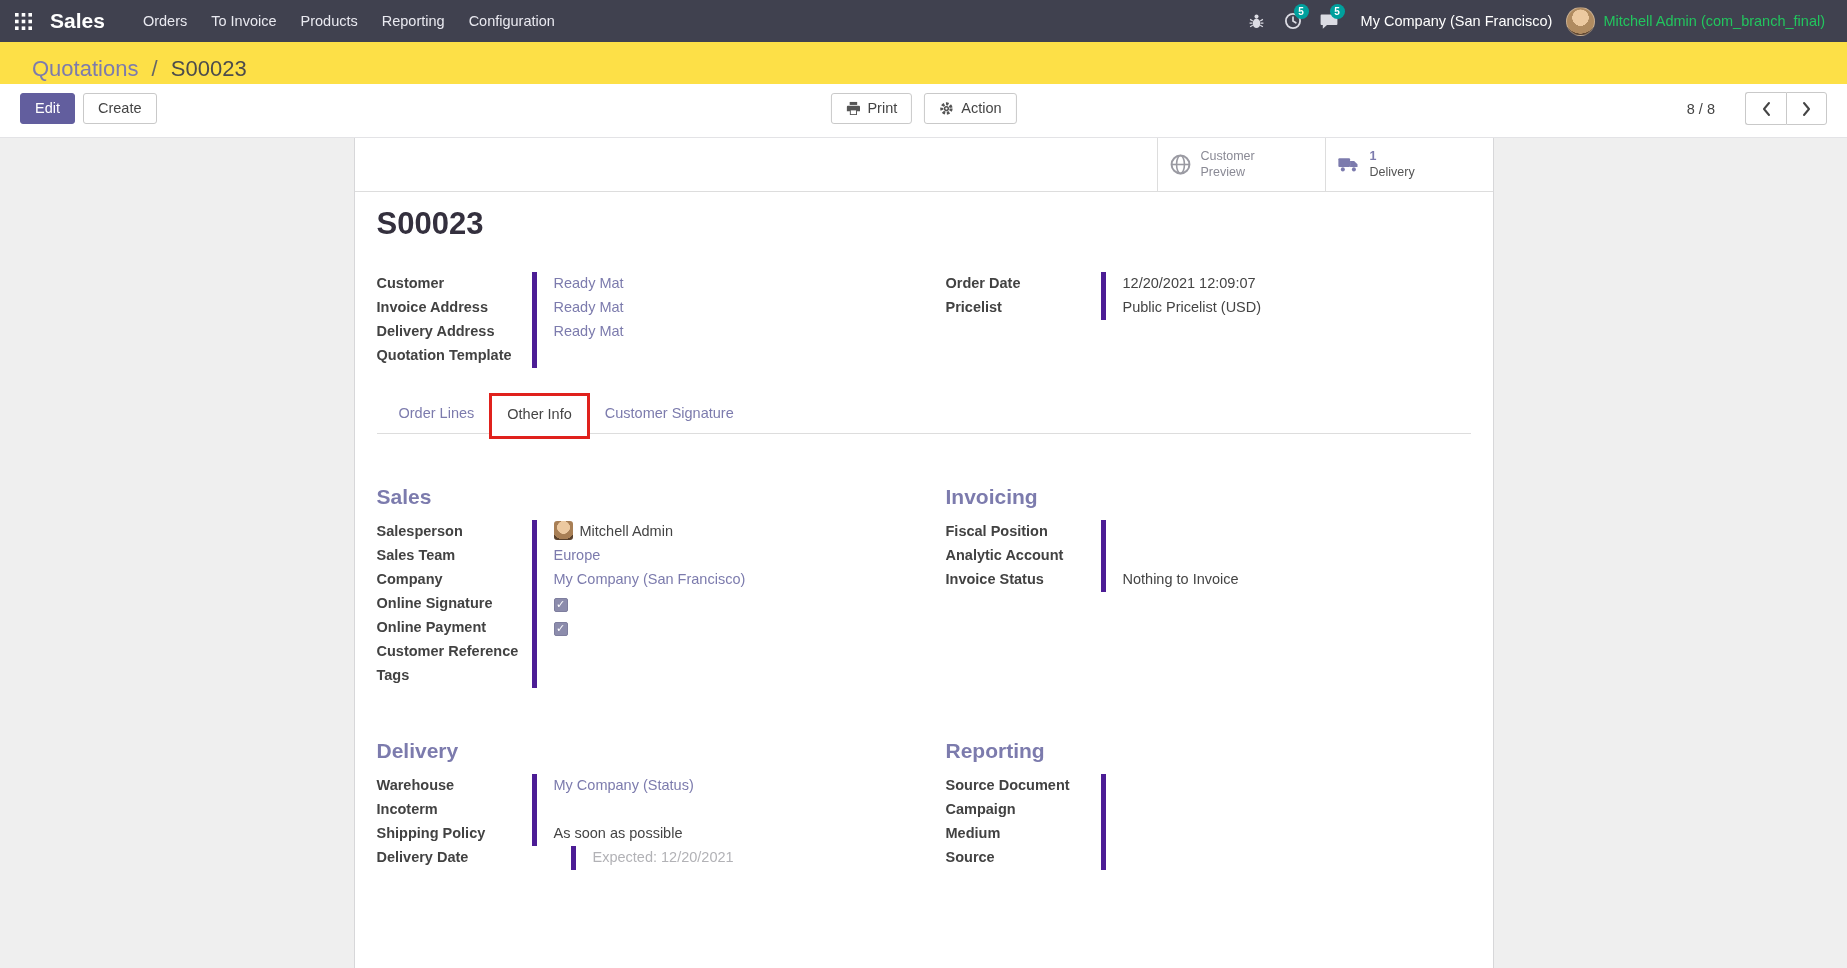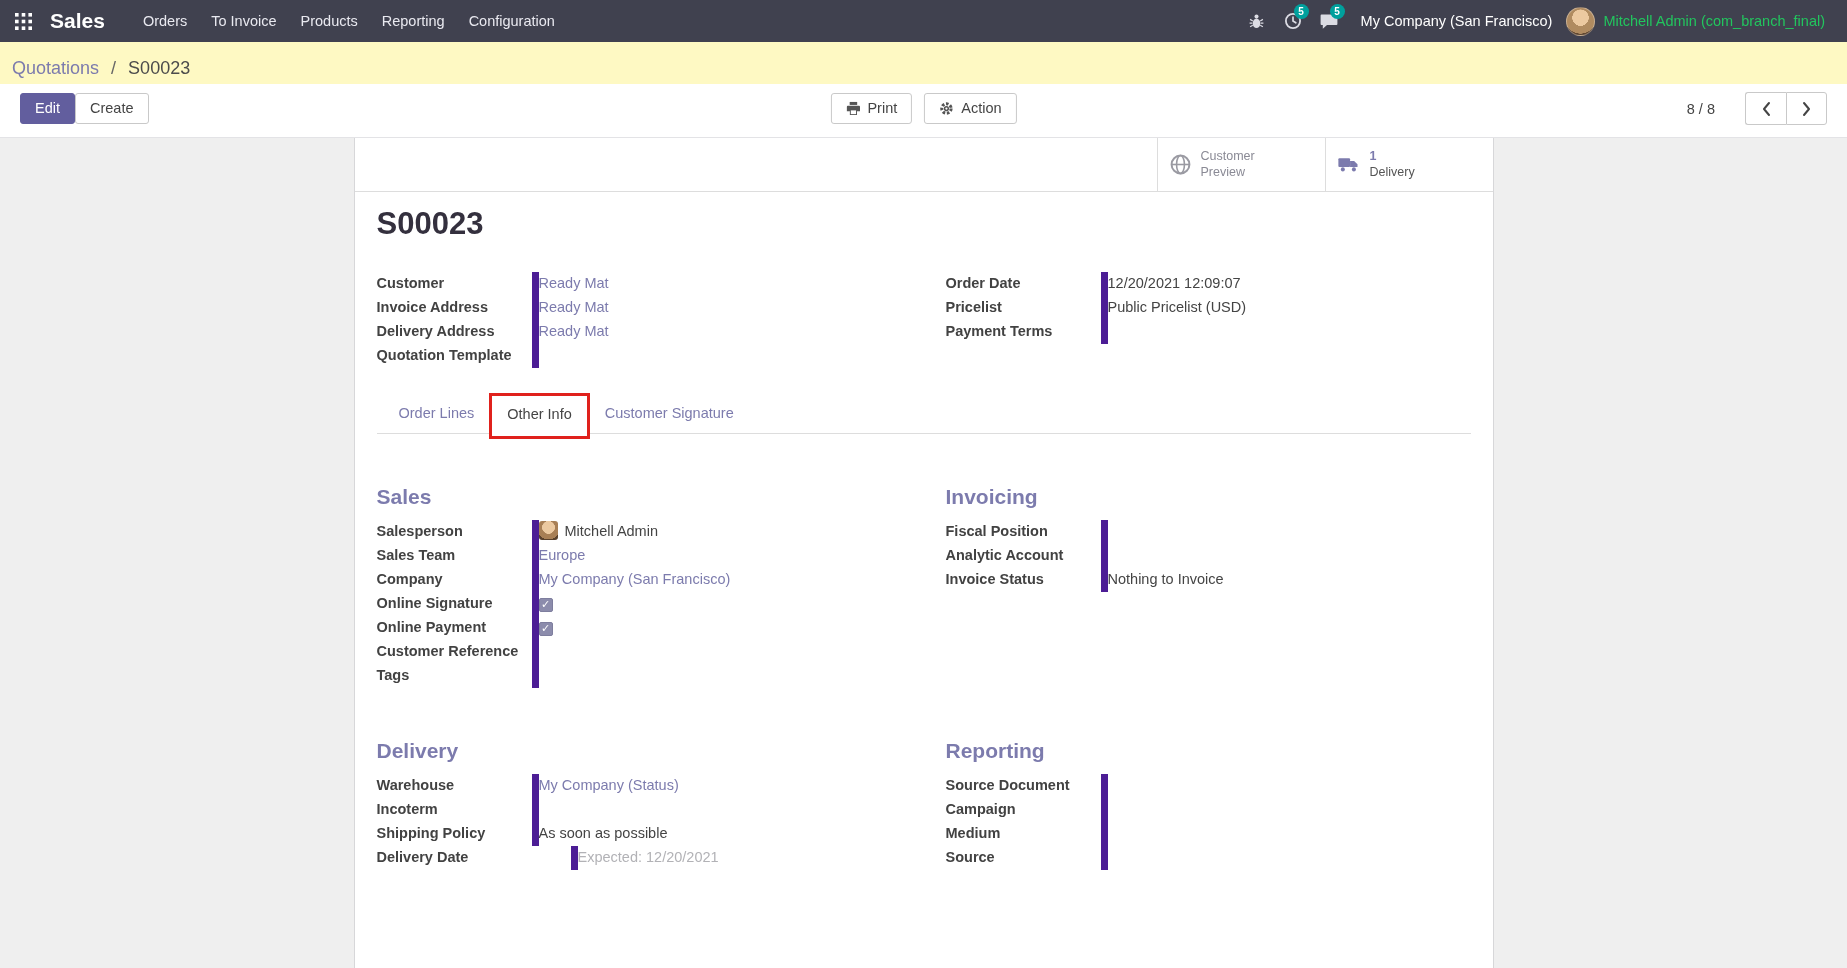--- a/index.html
+++ b/index.html
@@ -20,30 +20,30 @@
   .nav-right{margin-left:auto;display:flex;align-items:center;padding-right:14px;}
   .nav-icon{position:relative;width:36px;height:42px;display:flex;align-items:center;justify-content:center;color:#dcdce4;cursor:pointer;background:none;border:none;}
   .nav-badge{position:absolute;top:4px;right:2px;min-width:15px;height:15px;border-radius:8px;background:var(--badge);color:#fff;font-size:10px;font-weight:700;display:flex;align-items:center;justify-content:center;padding:0 3px;}
   .company{color:#fff;font-size:14.5px;padding:0 14px;text-decoration:none;white-space:nowrap;cursor:pointer;}
   .avatar{width:29px;height:29px;border-radius:50%;flex:0 0 auto;
     background:radial-gradient(circle at 50% 36%,#ecc9a0 0 37%,#b08b60 38% 72%,#5f4630 73%);
     border:1px solid rgba(255,255,255,.3);cursor:pointer;}
   .user{color:#22c55e;font-size:14.5px;padding:0 8px;text-decoration:none;white-space:nowrap;cursor:pointer;}
 
   
-  .breadcrumb-row{background:#fef9c3;padding:15px 12px 4px;font-size:18px;flex:0 0 auto;line-height:23px;}
+  .breadcrumb-row{background:#fde047;padding:15px 32px 4px;font-size:22px;flex:0 0 auto;line-height:23px;}
   .breadcrumb-row a{color:var(--link);text-decoration:none;cursor:pointer;}
   .breadcrumb-row .sep{color:#666;margin:0 7px;}
   .breadcrumb-row .current{color:#4c4c4c;}
 
   
   .control-panel{background:#fff;padding:8px 20px 12px;display:flex;align-items:center;position:relative;border-bottom:1px solid #e3e3e6;flex:0 0 auto;}
   .btn{font-family:inherit;font-size:14.5px;padding:5px 14px;border:1px solid #c9c9c9;background:#fff;color:#444;border-radius:3px;cursor:pointer;display:inline-flex;align-items:center;gap:7px;line-height:19px;}
   .btn-primary{background:var(--primary);border-color:var(--primary);color:#fff;}
-  .cp-left{display:flex;}
+  .cp-left{display:flex;gap:8px;}
   .cp-center{position:absolute;left:50%;transform:translateX(-50%);display:flex;gap:12px;}
   .cp-right{margin-left:auto;display:flex;align-items:center;gap:30px;}
   .pager-text{font-size:14.5px;color:#444;}
   .pager-btns{display:flex;}
   .pager-btns button{width:41px;height:33px;background:#fff;border:1px solid #c9c9c9;cursor:pointer;display:flex;align-items:center;justify-content:center;color:#444;}
   .pager-btns button:first-child{border-radius:3px 0 0 3px;border-right:none;}
   .pager-btns button:last-child{border-radius:0 3px 3px 0;}
 
   
   .content{flex:1 1 auto;overflow:hidden;position:relative;}
@@ -56,21 +56,21 @@
   .stat-label{color:#555;}
   .sheet-body{padding:0 22px 60px;}
   .doc-title{font-size:31px;font-weight:700;color:#34303e;margin:14px 0 0;line-height:36px;}
 
   
   .group{display:grid;grid-template-columns:1fr 1fr;column-gap:44px;align-items:start;}
   .group.customer-group{margin-top:30px;}
   .group.second{margin-top:50px;}
   .row{display:flex;min-height:24px;position:relative;}
   .flabel{flex:0 0 155px;font-weight:700;color:#424242;font-size:14.5px;line-height:23px;}
-  .fvalue{flex:1;border-left:7px solid #4c1d95;padding-left:0;font-size:14.5px;line-height:23px;color:#444;}
+  .fvalue{flex:1;border-left:5px solid #4c1d95;padding-left:17px;font-size:14.5px;line-height:23px;color:#444;}
   a.link{color:var(--link);text-decoration:none;cursor:pointer;}
   .addr div{line-height:19px;}
   .addr{padding-bottom:4px;}
   .muted-val{color:#b2b2b6;margin-left:39px;}
 
   
   .tabs{margin-top:26px;border-bottom:1px solid #ddd;display:flex;padding-left:6px;}
   .tab{font-size:14.5px;padding:11px 16px;color:var(--link);text-decoration:none;cursor:pointer;position:relative;margin-bottom:-1px;display:inline-block;}
   .tab.active{color:#444;background:#fff;border:1px solid #ddd;border-bottom:1px solid #fff;}
   .tab-annotation{position:absolute;left:-2px;right:-2px;top:-2px;bottom:-6px;border:3px solid var(--annotation);pointer-events:none;z-index:3;}
@@ -243,24 +243,20 @@
           </div>
           <div>
             <div class="row">
               <div class="flabel">Order Date</div>
               <div class="fvalue">12/20/2021 12:09:07</div>
             </div>
             <div class="row">
               <div class="flabel">Pricelist</div>
               <div class="fvalue">Public Pricelist (USD)</div>
             </div>
-            <div class="row">
-              <div class="flabel">Payment Terms</div>
-              <div class="fvalue"></div>
-            </div>
           </div>
         </div>
 
         <div class="tabs">
           <a class="tab">
             <span>Order Lines</span>
           </a>
           <a class="tab active">
             <span>Other Info</span>
             <span class="tab-annotation"></span>

